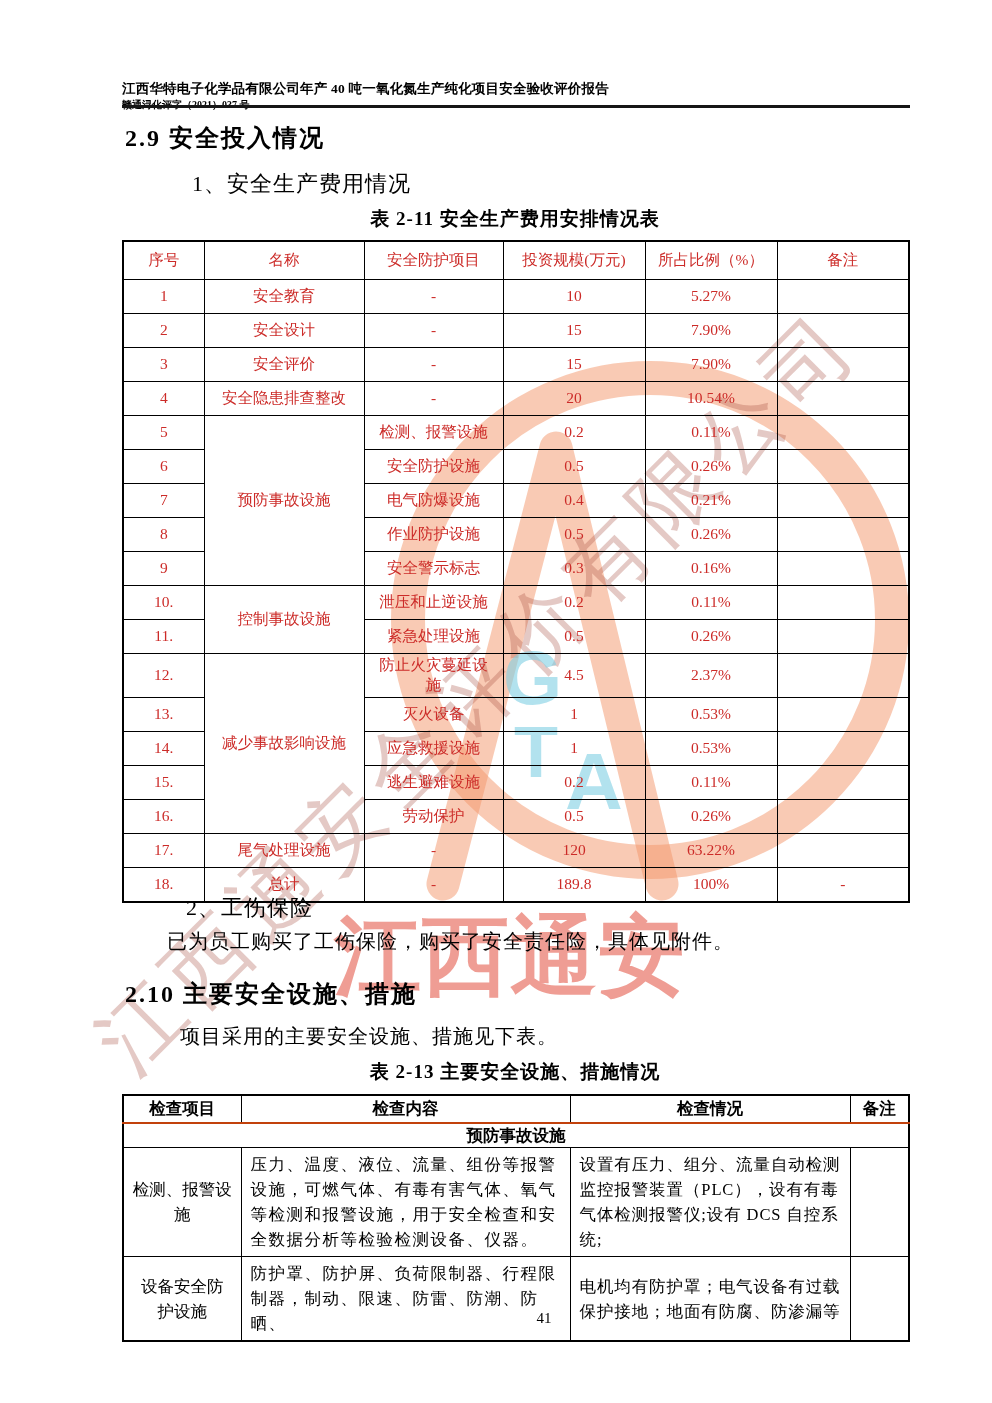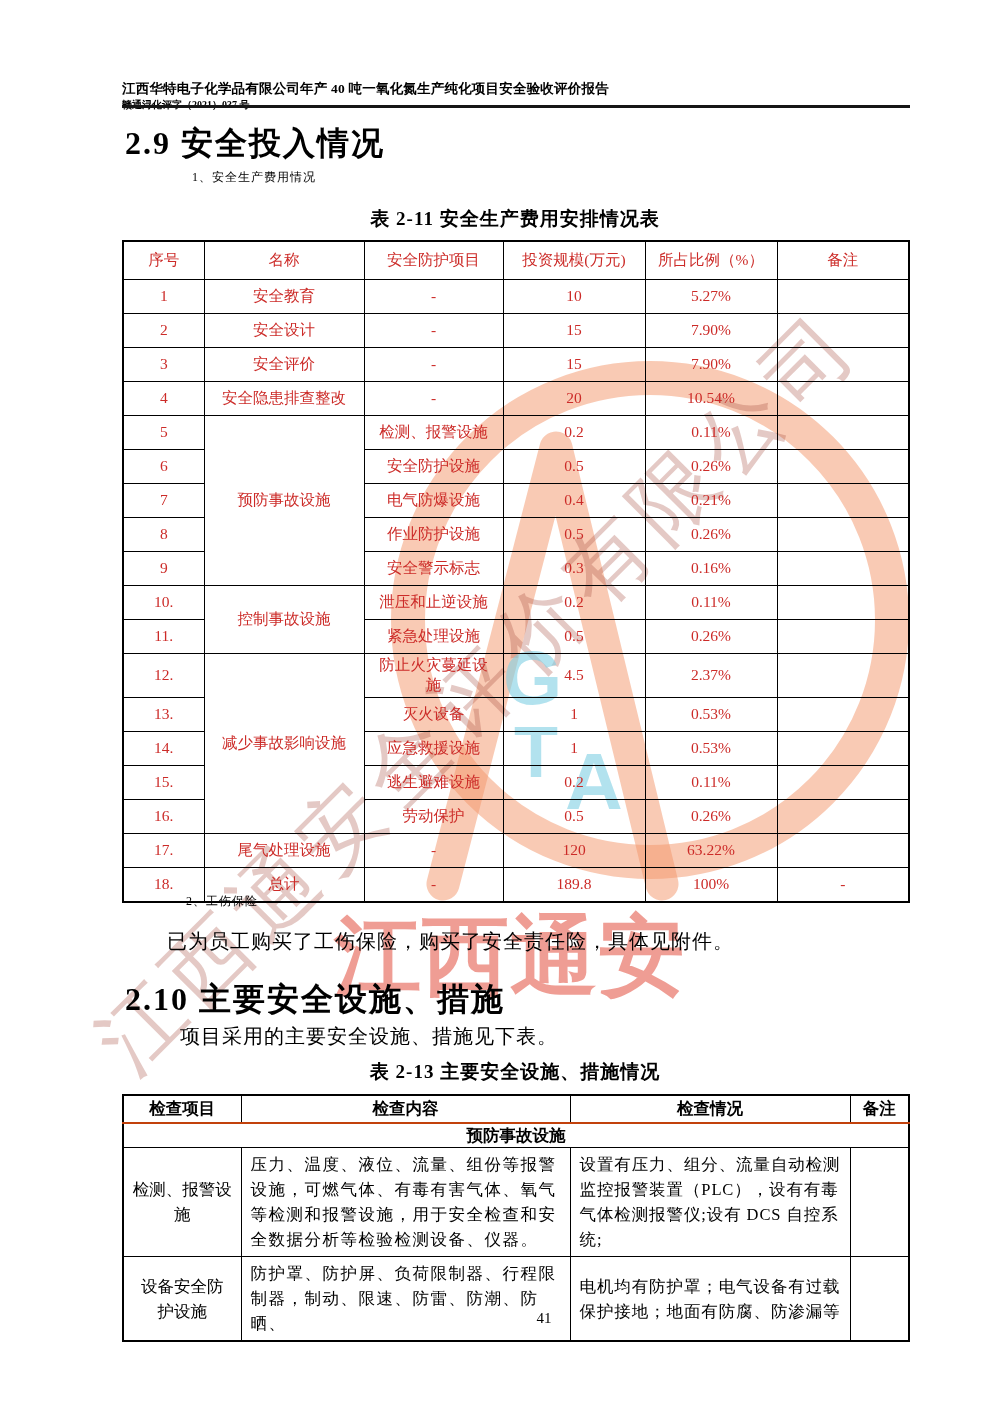--- a/index.html
+++ b/index.html
@@ -32,24 +32,24 @@
   
   .content{position:absolute;inset:0;z-index:1;}
   .pgheader{
     top:80px;left:122px;width:788px;display:flex;
     justify-content:space-between;align-items:baseline;
     font-weight:bold;font-size:14px;white-space:nowrap;flex-direction:column;
   }
   .pgheader .hl{font-size:13.5px;letter-spacing:0.2px;}
   .pgheader .hr2{font-size:10px;}
   .rule{top:105px;left:122px;width:788px;height:3px;background:#161616;}
-  .h-sec{font-weight:bold;font-size:32px;letter-spacing:2px;white-space:nowrap;}
+  .h-sec{font-weight:bold;font-size:24px;letter-spacing:2px;white-space:nowrap;}
   .h29{top:122px;left:125px;}
   .h210{top:978px;left:125px;}
-  .li{font-size:12px;letter-spacing:1px;white-space:nowrap;font-family:Liberation Serif, serif;}
+  .li{font-size:22px;letter-spacing:1px;white-space:nowrap;font-family:Liberation Serif, serif;}
   .li1{top:169px;left:192px;}
   .li2{top:893px;left:186px;}
   .para{font-size:20px;letter-spacing:1px;white-space:nowrap;}
   .p29{top:928px;left:167px;text-align:right;}
   .p210{top:1023px;left:180px;}
   .ttitle{width:786px;left:122px;text-align:center;font-weight:bold;
           font-size:19px;letter-spacing:1px;}
   .tt12{top:206px;}
   .tt13{top:1059px;}
   

